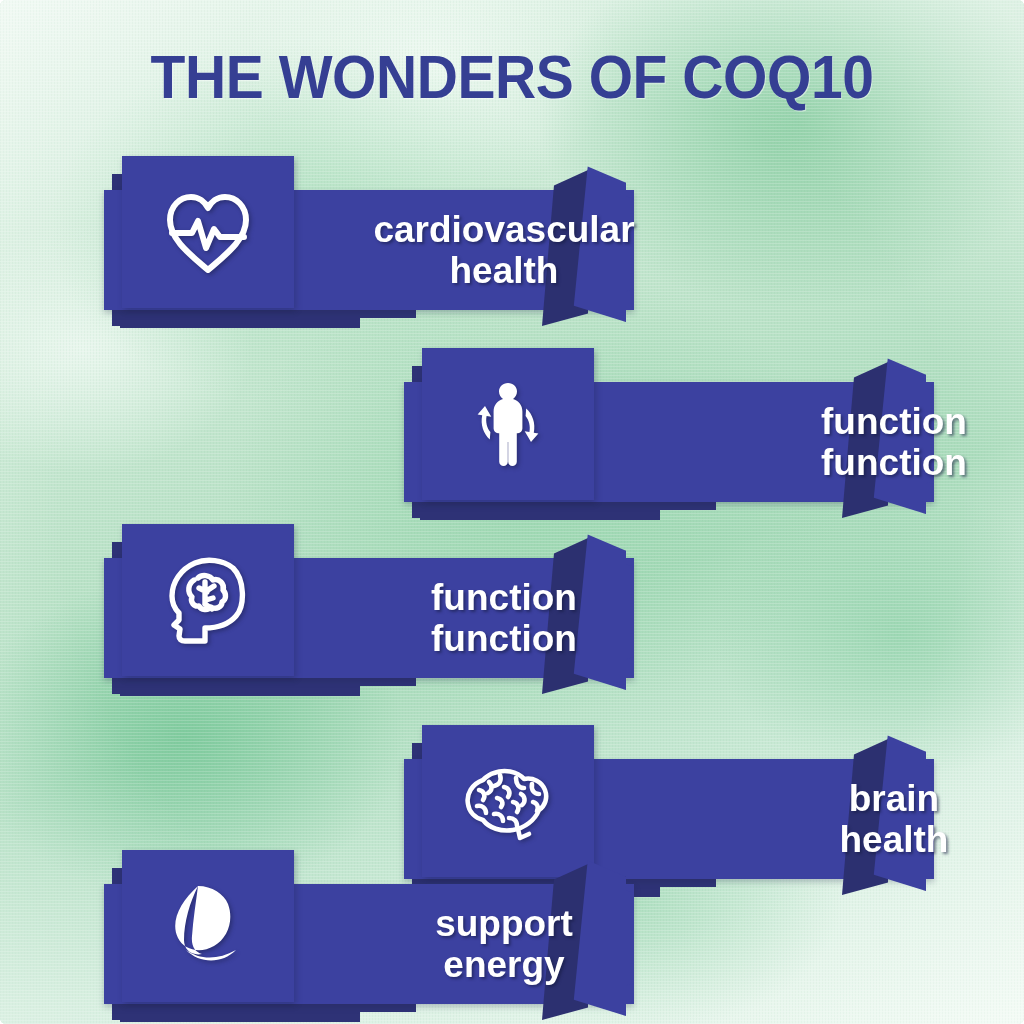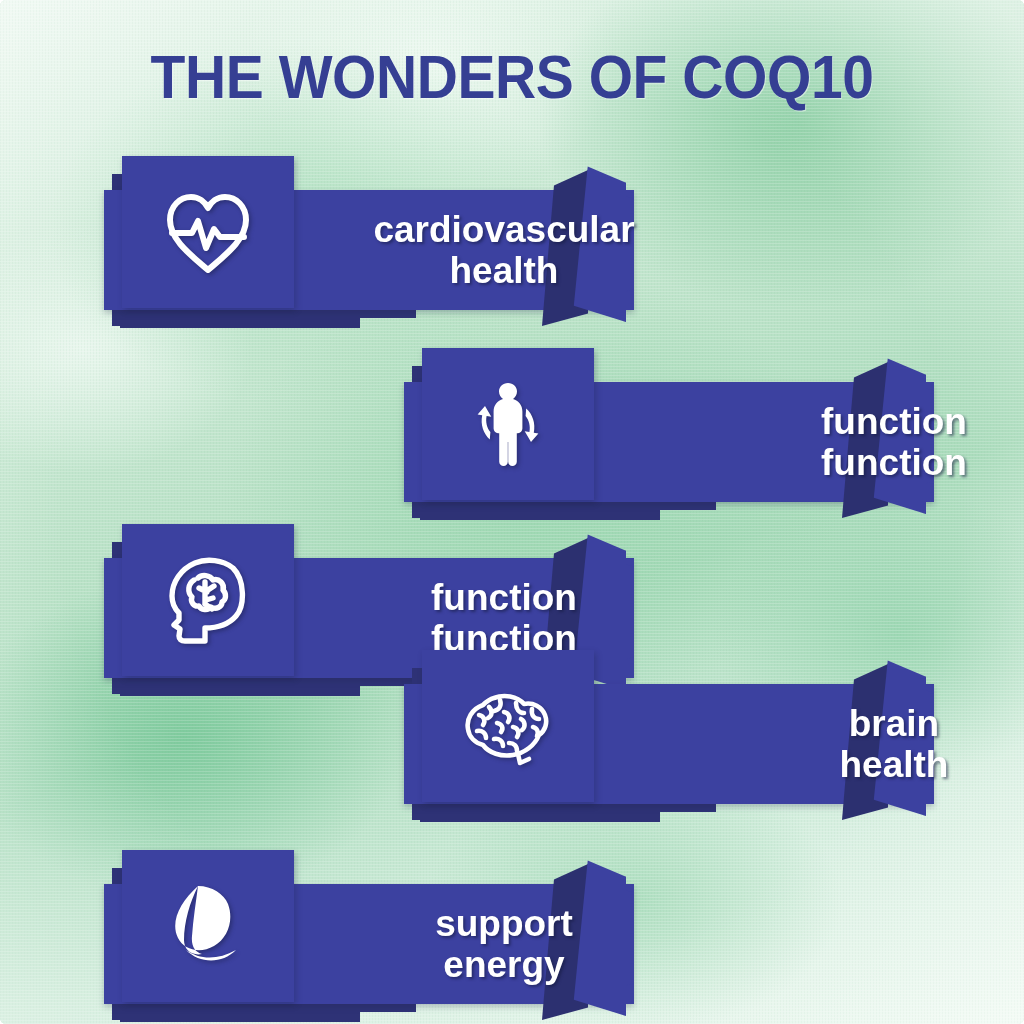--- a/index.html
+++ b/index.html
@@ -259,21 +259,21 @@
           <path d="M44 28 L44 50 M44 50 L51 55 M38 34 L46 38 M53 32 L47 36 M52 44 L45 46"></path>
         </svg>
       </div>
     </div>
     <div class="label">
       <span class="ln">function</span>
       <span class="ln">function</span>
     </div>
   </div>
 
-  <div class="banner right" style="top:640px">
+  <div class="banner right" style="top:715px">
     <div class="ic-shadow"></div>
     <div class="band-shadow"></div>
     <div class="band-shadow2"></div>
     <div class="band"></div>
     <div class="tail-dark"></div>
     <div class="tail-notch"></div>
     <div class="tail-flap"></div>
     <div class="ic-plate">
       <div class="glyph">
         <svg width="98" height="86" viewBox="0 0 98 86" fill="none" stroke="#ffffff" stroke-width="4.6" stroke-linecap="round" stroke-linejoin="round">

